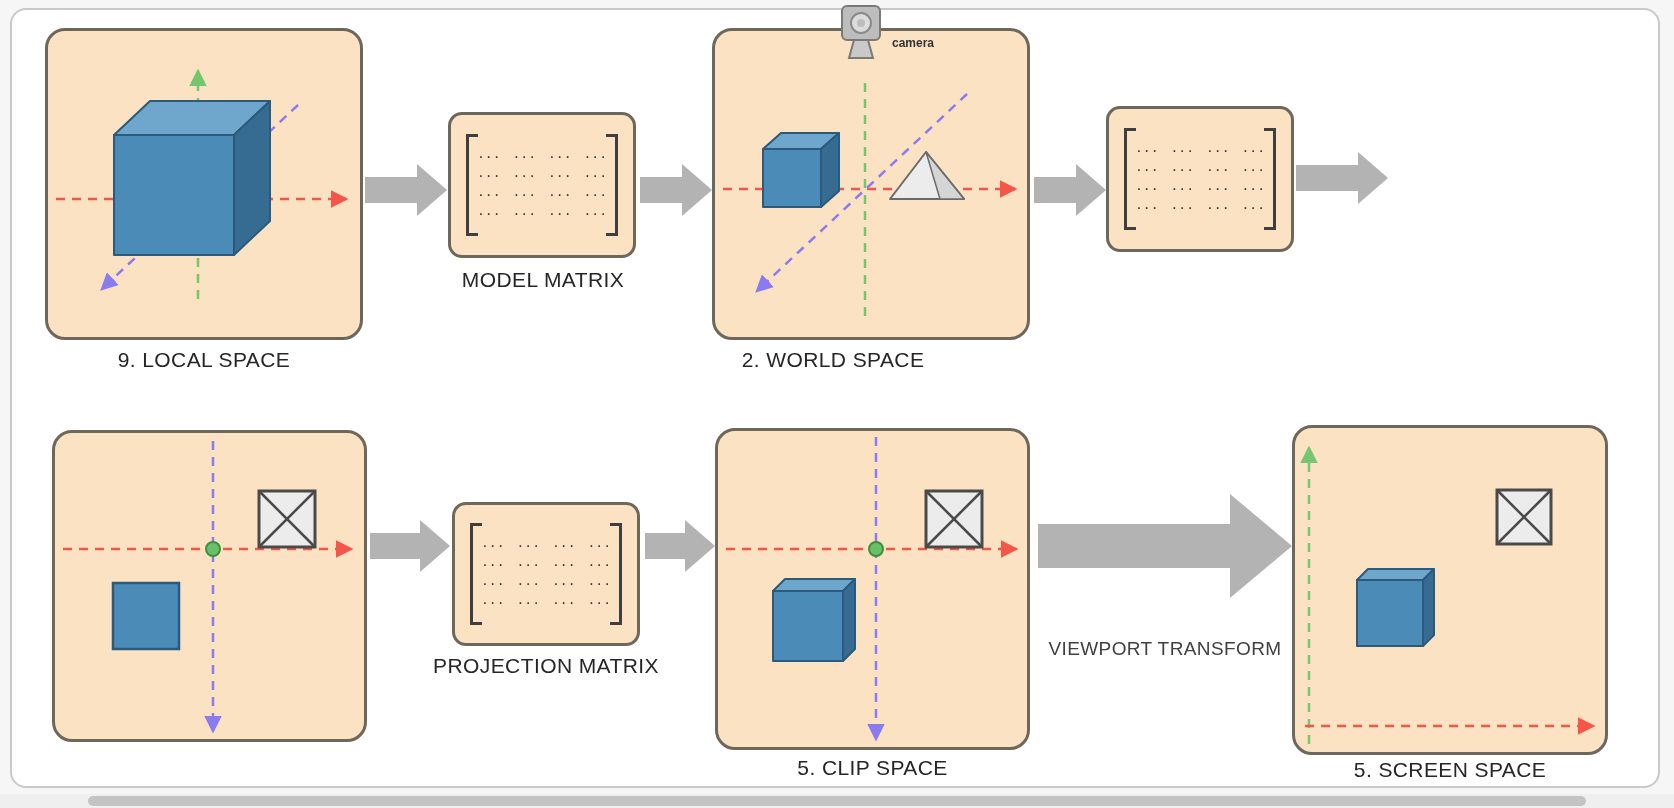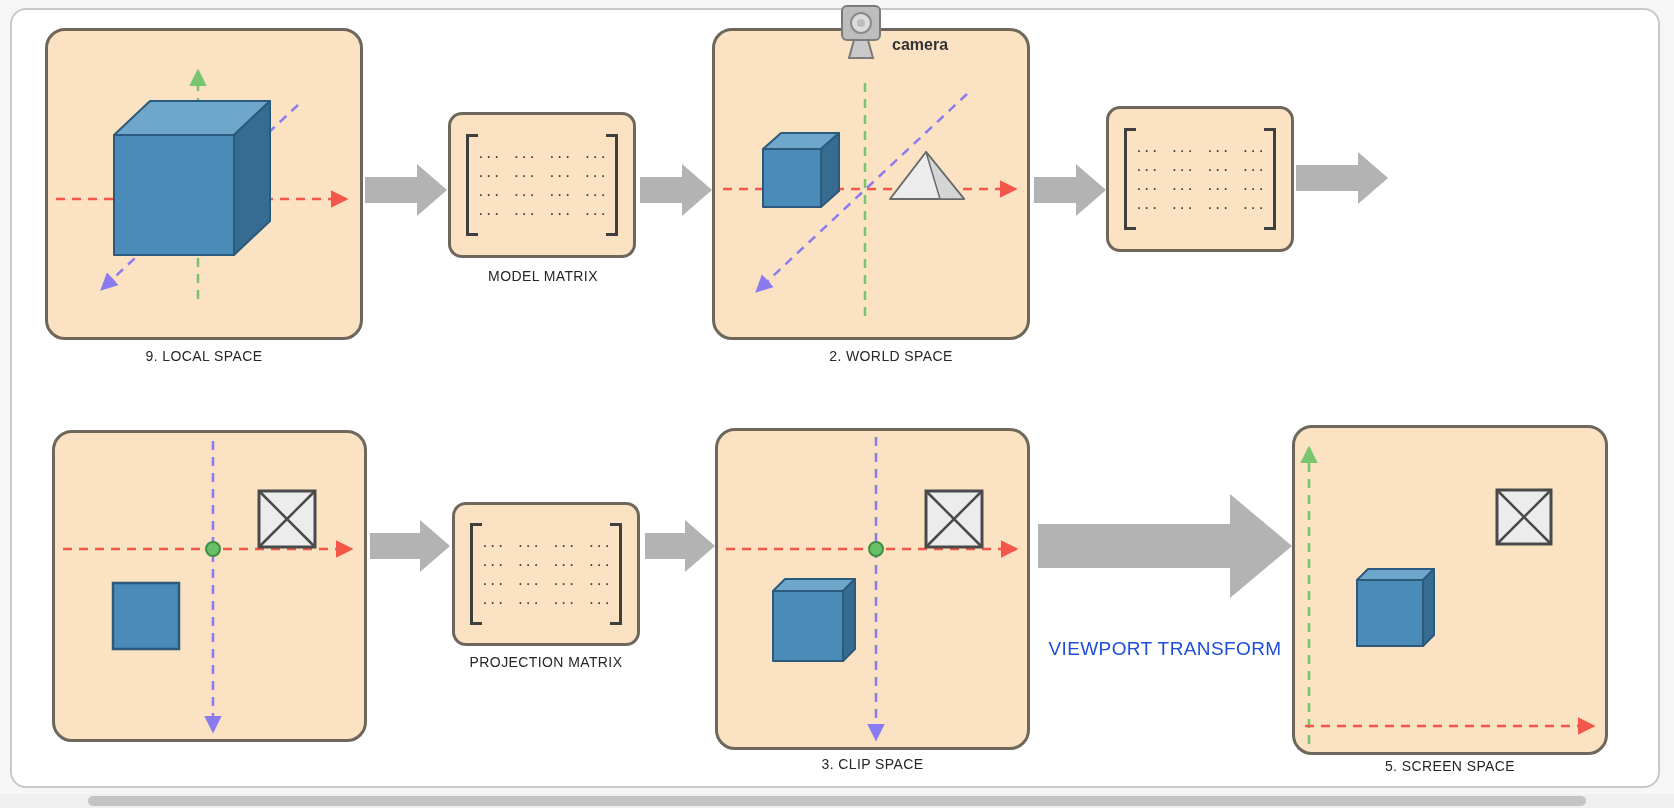--- a/index.html
+++ b/index.html
@@ -12,24 +12,24 @@
   .panel svg{position:absolute;left:0;top:0;overflow:visible;}
   .matrixbox{position:absolute;background:#FBE2C2;border:3px solid #6E675C;border-radius:14px;
          box-sizing:border-box;}
   .bracket{position:absolute;top:50%;transform:translateY(-50%);height:102px;width:12px;
          border:3px solid #3F3F3F;box-sizing:border-box;}
   .bracket.left{left:15px;border-right:none;}
   .bracket.right{right:15px;border-left:none;}
   .matrix-grid{position:absolute;left:50%;top:50%;transform:translate(-50%,-50%);
          display:grid;grid-template-columns:repeat(4,auto);column-gap:12px;row-gap:9px;
          font-family:"DejaVu Sans Mono",monospace;font-size:13px;color:#3a3a3a;line-height:10px;}
-  .stage-label,.matrix-label{position:absolute;font-size:14px;color:#262626;text-align:center;
+  .stage-label,.matrix-label{position:absolute;font-size:21px;color:#262626;text-align:center;
          letter-spacing:0.4px;}
-  .transform-label{position:absolute;font-size:19px;color:#1d4ed8;text-align:center;letter-spacing:0.4px;}
-  .camera-label{position:absolute;font-size:16px;font-weight:bold;color:#333;}
+  .transform-label{position:absolute;font-size:19px;color:#404040;text-align:center;letter-spacing:0.4px;}
+  .camera-label{position:absolute;font-size:12px;font-weight:bold;color:#333;}
   .arrow{position:absolute;height:52px;}
   .arrow-body{position:absolute;top:13px;height:26px;background:#B3B3B3;left:0;}
   .arrow-head{position:absolute;top:0;width:0;height:0;
          border-top:26px solid transparent;border-bottom:26px solid transparent;
          border-left:30px solid #B3B3B3;}
   .arrow.big{height:104px;}
   .arrow-body.big{top:30px;height:44px;}
   .arrow-head.big{border-top:52px solid transparent;border-bottom:52px solid transparent;
          border-left:62px solid #B3B3B3;}
   .camera-icon{position:absolute;z-index:5;}
@@ -118,21 +118,21 @@
         <polygon points="48,118 66,102 124,102 106,118" fill="#6FA6CB" stroke="#2B5A7C" stroke-width="2" stroke-linejoin="round"></polygon>
         <polygon points="106,118 124,102 124,160 106,176" fill="#366C92" stroke="#2B5A7C" stroke-width="2" stroke-linejoin="round"></polygon>
         <polygon points="48,118 106,118 106,176 48,176" fill="#4A8BB8" stroke="#2B5A7C" stroke-width="2" stroke-linejoin="round"></polygon>
       </g>
       <g>
         <polygon points="175,168 211,121 249,168" fill="#ECECEC" stroke="#6b6b6b" stroke-width="2" stroke-linejoin="round"></polygon>
         <polygon points="211,121 249,168 225,168" fill="#D5D5D5" stroke="#6b6b6b" stroke-width="1.5" stroke-linejoin="round"></polygon>
       </g>
     </svg>
   </div>
-  <div class="stage-label" style="left:732px;top:348px;width:318px">2. WORLD SPACE</div>
+  <div class="stage-label" style="left:674px;top:348px;width:318px">2. WORLD SPACE</div>
 
   <svg class="camera-icon" style="left:838px;top:2px" width="48" height="78" viewBox="0 0 48 78">
     <rect x="4" y="4" width="38" height="34" rx="5" fill="#BDBDBD" stroke="#7a7a7a" stroke-width="2"></rect>
     <circle cx="23" cy="21" r="10" fill="#DCDCDC" stroke="#8a8a8a" stroke-width="2"></circle>
     <circle cx="23" cy="21" r="4" fill="#BDBDBD"></circle>
     <polygon points="16,38 30,38 35,56 11,56" fill="#C9C9C9" stroke="#7a7a7a" stroke-width="2"></polygon>
   </svg>
   <div class="camera-label" style="left:892px;top:36px">camera</div>
 
   <div class="arrow" style="left:1034px;top:164px;width:72px">
@@ -242,21 +242,21 @@
         <polygon points="125,160 137,148 137,218 125,230" fill="#366C92" stroke="#2B5A7C" stroke-width="2" stroke-linejoin="round"></polygon>
         <polygon points="55,160 125,160 125,230 55,230" fill="#4A8BB8" stroke="#2B5A7C" stroke-width="2" stroke-linejoin="round"></polygon>
       </g>
       <g>
         <rect x="208" y="60" width="56" height="56" fill="#ECECEC" stroke="#4A4A4A" stroke-width="3"></rect>
         <line x1="208" y1="60" x2="264" y2="116" stroke="#4A4A4A" stroke-width="2.5"></line>
         <line x1="264" y1="60" x2="208" y2="116" stroke="#4A4A4A" stroke-width="2.5"></line>
       </g>
     </svg>
   </div>
-  <div class="stage-label" style="left:715px;top:756px;width:315px">3. CLIP SPACE</div>
+  <div class="stage-label" style="left:715px;top:756px;width:315px">5. CLIP SPACE</div>
 
   <div class="arrow big" style="left:1038px;top:494px;width:254px">
     <div class="arrow-body big" style="width:192px"></div>
     <div class="arrow-head big" style="left:192px"></div>
   </div>
   <div class="transform-label" style="left:1025px;top:638px;width:280px">VIEWPORT TRANSFORM</div>
 
   <div class="panel" style="left:1292px;top:425px;width:316px;height:330px">
     <svg width="316" height="330" viewBox="0 0 316 330">
       <defs>

